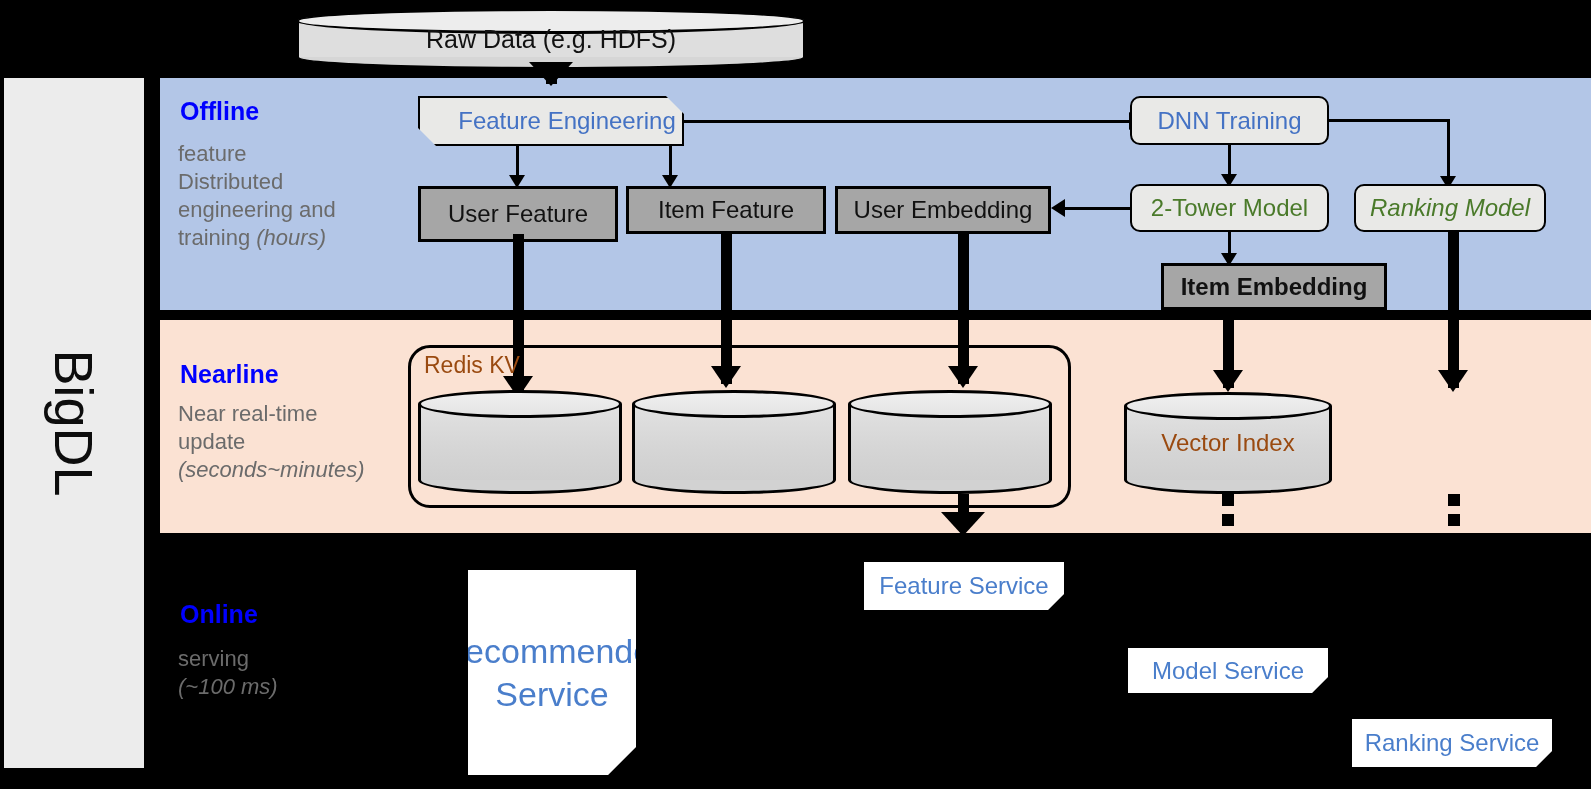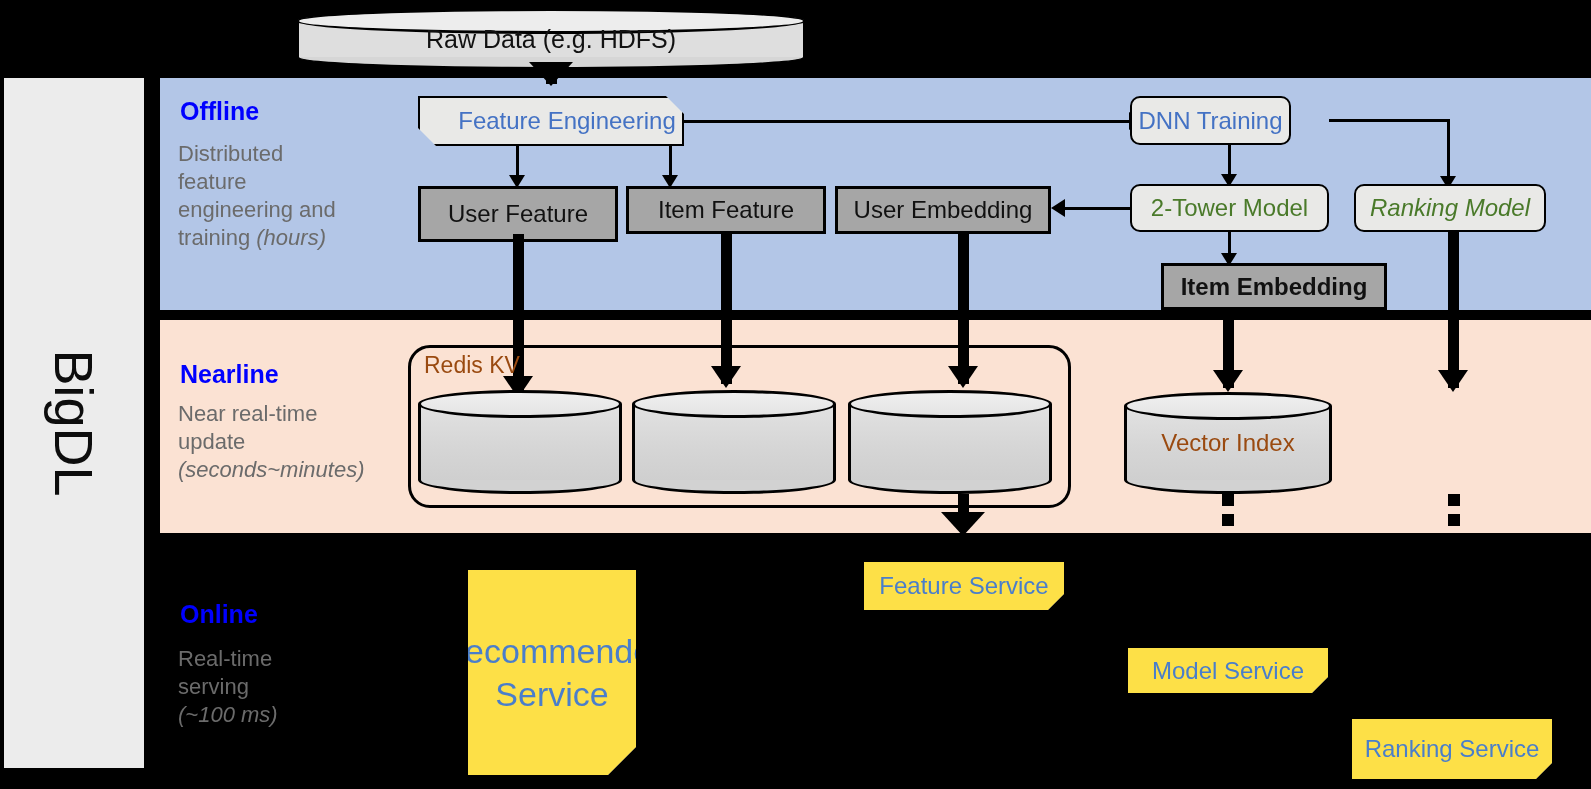--- a/index.html
+++ b/index.html
@@ -114,38 +114,38 @@
   .arrow-lf{
     position:absolute;width:0;height:0;border-top:9px solid transparent;border-bottom:9px solid transparent;border-right:14px solid #000;
   }
   .arrow-rt{
     position:absolute;width:0;height:0;border-top:9px solid transparent;border-bottom:9px solid transparent;border-left:14px solid #000;
   }
   .dash-sq{position:absolute;width:12px;height:12px;background:#000;}
 
   
   .doc{
-    position:absolute;background:#fde047;box-sizing:border-box;
+    position:absolute;background:#ffffff;box-sizing:border-box;
     display:flex;align-items:center;justify-content:center;text-align:center;
     color:#4a7ecb;font-size:24px;
     clip-path:polygon(0 0, 100% 0, 100% calc(100% - 16px), calc(100% - 16px) 100%, 0 100%);
   }
   .doc .fold{
     position:absolute;right:0;bottom:0;width:16px;height:16px;
     background:#c9c9c9;
     clip-path:polygon(100% 0, 100% 100%, 0 100%);
   }
   #recommender-service{
     left:468px;top:570px;width:168px;height:205px;font-size:34px;line-height:1.25;
     clip-path:polygon(0 0, 100% 0, 100% calc(100% - 28px), calc(100% - 28px) 100%, 0 100%);
   }
   #recommender-service .fold{width:28px;height:28px;}
   #feature-service{left:864px;top:562px;width:200px;height:48px;}
   #recall-service{left:1128px;top:648px;width:200px;height:45px;}
-  #ranking-service{left:1352px;top:719px;width:200px;height:60px;}
+  #ranking-service{left:1352px;top:719px;width:200px;height:48px;}
 </style>
 </head>
 <body>
 
 <div id="stage">
 
   <div id="bigdl-rail">
     <div id="bigdl-label">
       <span>BigDL</span>
     </div>
@@ -160,41 +160,41 @@
     <div class="rd-bot"></div>
     <div class="rd-top"></div>
     <div class="rd-text">Raw Data (e.g. HDFS)</div>
   </div>
 
   <div class="ln thick-v" style="left:546px;top:62px;height:22px;"></div>
   <div class="arrow-dn-fat" style="left:529px;top:62px;"></div>
 
   <div class="stage-title" style="left:180px;top:97px;">Offline</div>
   <div class="stage-sub" style="left:178px;top:140px;">
+    <div>feature</div>
     <div>Distributed</div>
-    <div>feature</div>
     <div>engineering and</div>
     <div style="white-space:nowrap;">
       <span>training </span><i>(hours)</i>
     </div>
   </div>
 
   <div class="node proc-box blue-txt snip" style="left:418px;top:96px;width:266px;height:50px;">
     <span>Feature Engineering</span>
   </div>
 
   <div class="ln thin-h" style="left:684px;top:120px;width:446px;"></div>
   <div class="arrow-rt" style="left:1129px;top:112px;"></div>
 
   <div class="ln thin-v" style="left:516px;top:146px;height:32px;"></div>
   <div class="arrow-dn-thin" style="left:509px;top:175px;"></div>
   <div class="ln thin-v" style="left:669px;top:146px;height:32px;"></div>
   <div class="arrow-dn-thin" style="left:662px;top:175px;"></div>
 
-  <div class="node proc-box blue-txt ticket" style="left:1130px;top:96px;width:161px;height:49px;">
+  <div class="node proc-box blue-txt ticket" style="left:1130px;top:96px;width:199px;height:49px;">
     <span>DNN Training</span>
   </div>
 
   <div class="ln thin-v" style="left:1228px;top:145px;height:34px;"></div>
   <div class="arrow-dn-thin" style="left:1221px;top:174px;"></div>
 
   <div class="ln thin-h" style="left:1329px;top:119px;width:120px;"></div>
   <div class="ln thin-v" style="left:1447px;top:119px;height:62px;"></div>
   <div class="arrow-dn-thin" style="left:1440px;top:176px;"></div>
 
@@ -276,21 +276,20 @@
   <div class="ln thick-v" style="left:958px;top:494px;height:26px;"></div>
   <div class="arrow-dn-fat" style="left:941px;top:512px;"></div>
 
   <div class="dash-sq" style="left:1222px;top:494px;"></div>
   <div class="dash-sq" style="left:1222px;top:514px;"></div>
   <div class="dash-sq" style="left:1448px;top:494px;"></div>
   <div class="dash-sq" style="left:1448px;top:514px;"></div>
 
   <div class="stage-title" style="left:180px;top:600px;">Online</div>
   <div class="stage-sub" style="left:178px;top:645px;width:240px;">
-    <div>Real-time</div>
     <div>serving</div>
     <div><i>(~100 ms)</i></div>
   </div>
 
   <div class="doc" id="recommender-service">
     <div>
       <div>Recommender</div>
       <div>Service</div>
     </div>
     <div class="fold"></div>

